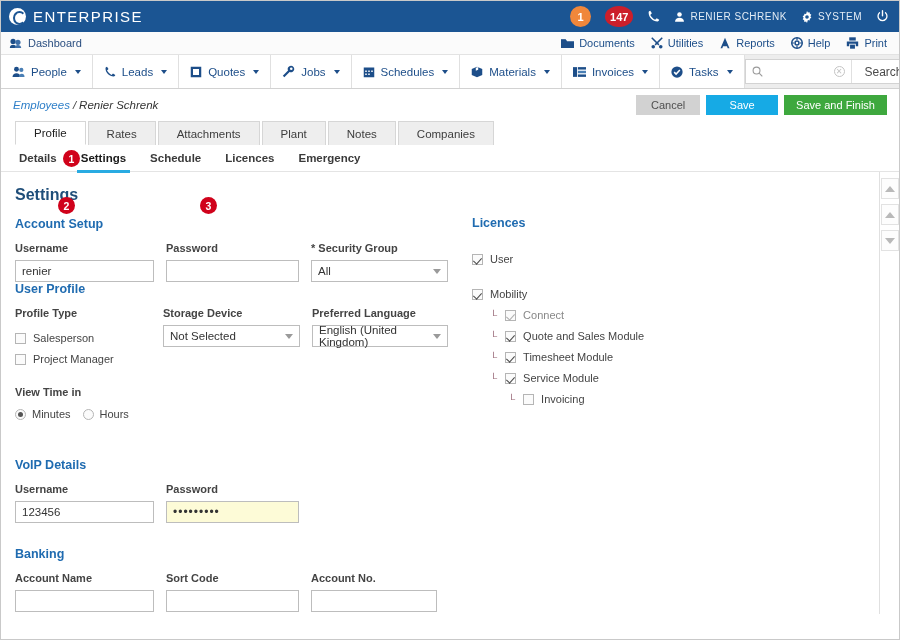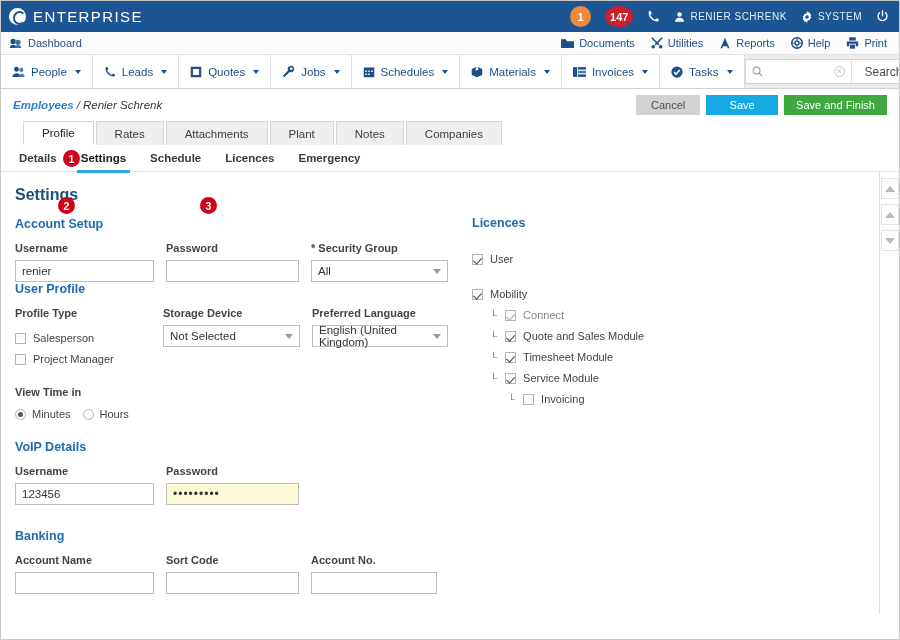--- a/index.html
+++ b/index.html
@@ -115,37 +115,37 @@
     display: flex; align-items: center; padding: 0 13px;
     border-left: 1px solid #e0e0e0; font-size: 12px; color: #4a4a4a;
   }
 
   
   .crumbrow {
     height: 32px; display: flex; align-items: center;
     padding: 0 12px; background: #fff;
   }
   .crumb { font-size: 11.5px; font-style: italic; }
-  .crumb a { color: #2e7fc8; text-decoration: none; font-style: italic; font-weight: bold; }
+  .crumb a { color: #2e7fc8; text-decoration: none; font-style: italic; }
   .crumb .sep { color: #444; margin: 0 3px; }
   .crumb .cur { color: #333; font-style: italic; }
   .actions { margin-left: auto; display: flex; gap: 6px; }
   .btn {
     height: 20px; min-width: 64px; padding: 0 12px;
     font-size: 11px; color: #fff; border: 0;
     display: flex; align-items: center; justify-content: center;
     font-family: "Liberation Sans", sans-serif; cursor: pointer;
   }
   .btn-cancel { background: #d2d2d2; color: #4f4f4f; }
   .btn-save { background: #16aae5; min-width: 72px; }
   .btn-finish { background: #3ea83e; min-width: 92px; }
 
   
   .tabrow {
-    display: flex; align-items: flex-end; padding-left: 22px;
+    display: flex; align-items: flex-end; padding-left: 14px;
     height: 24px; position: relative;
   }
   .tab {
     height: 24px; padding: 0 18px; font-size: 11.5px;
     display: flex; align-items: center; justify-content: center;
     background: #eeeeee; border: 1px solid #d6d6d6; border-bottom: 0;
     color: #3d3d3d; margin-right: 2px; min-width: 62px;
   }
   .tab.active { background: #ffffff; border-bottom: 1px solid #fff; color: #222; }
   .tabrow-line {
@@ -581,21 +581,21 @@
               <span class="rad on"></span>
               <span class="chk-label">Minutes</span>
             </span>
             <span class="rad-wrap">
               <span class="rad"></span>
               <span class="chk-label">Hours</span>
             </span>
           </div>
         </div>
 
-        <h2 class="sect" style="margin-top:20px;">VoIP Details</h2>
+        <h2 class="sect" style="margin-top:38px;">VoIP Details</h2>
         <div class="field-row">
           <div class="field">
             <div class="field-label">Username</div>
             <div class="txt" style="width:139px; position:relative;">123456</div>
             <div class="marker" style="left:57px; top:25px;">2</div>
           </div>
           <div class="field">
             <div class="field-label">Password</div>
             <div class="txt autofill" style="width:133px; position:relative;">
               <span class="pwd-dots">•••••••••</span>

